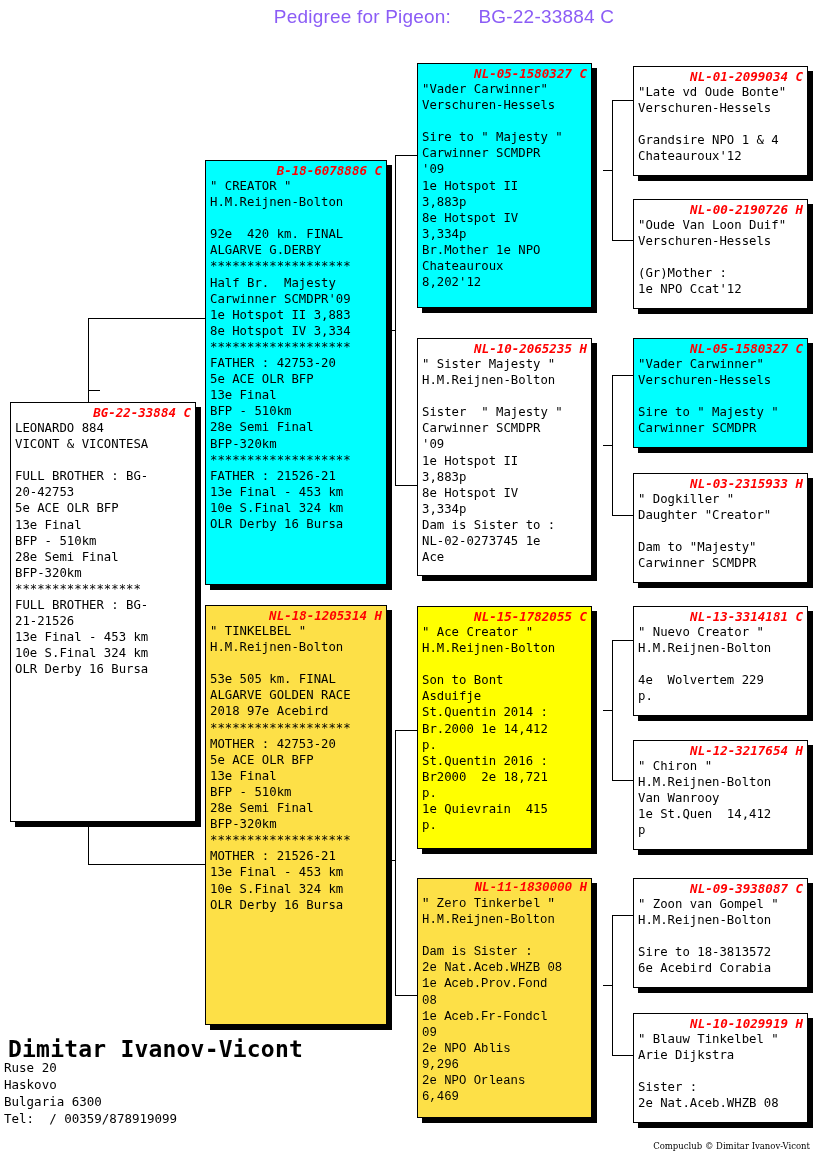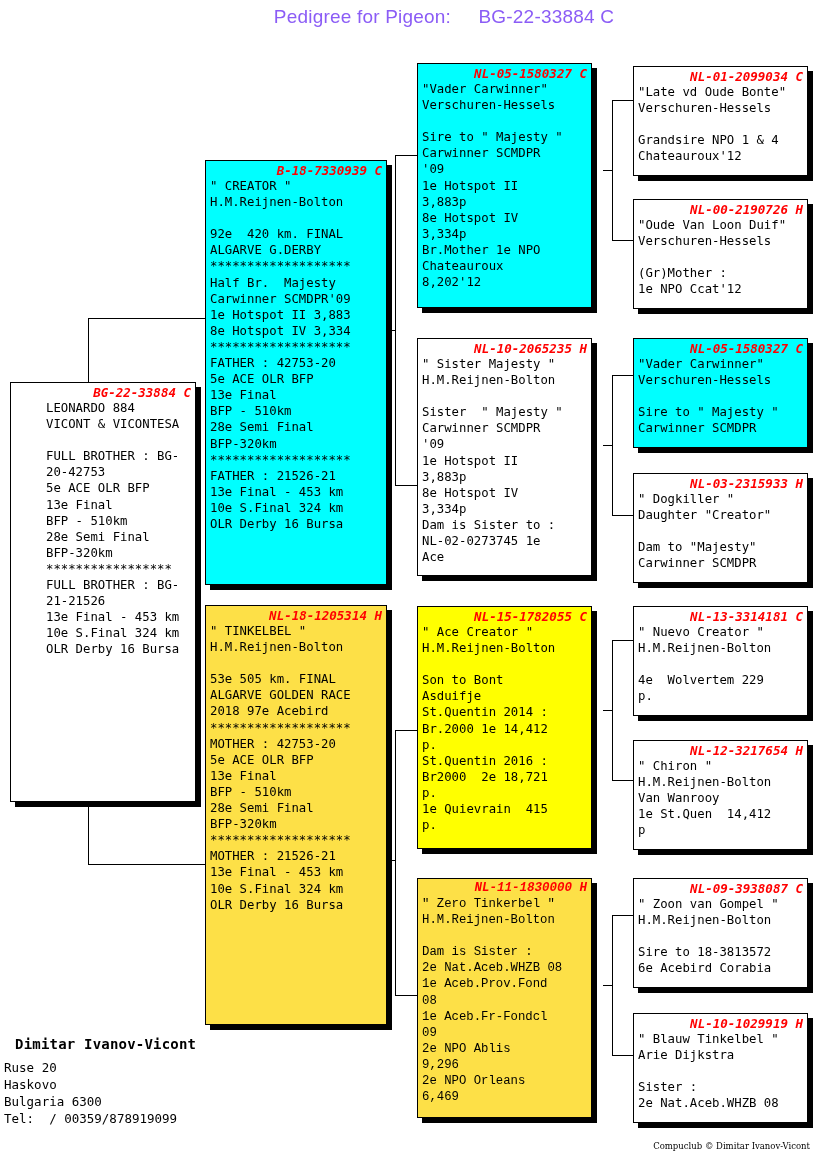--- a/index.html
+++ b/index.html
@@ -66,23 +66,23 @@
   .ln {
     position: absolute;
     background: #000000;
   }
   .ln-h { height: 1px; }
   .ln-v { width: 1px; }
 
   
   #owner-name {
     position: absolute;
-    left: 15px;
+    left: 8px;
     top: 1036px;
-    font-size: 14px;
+    font-size: 23px;
     font-weight: bold;
     color: #000000;
     white-space: pre;
     letter-spacing: 0.2px;
   }
   .owner-line {
     position: absolute;
     left: 4px;
     font-size: 12.5px;
     color: #000000;
@@ -137,42 +137,42 @@
 <div class="ln ln-v" style="left:612px; top:640px; height:140px;"></div>
 <div class="ln ln-h" style="left:603px; top:710px; width:10px;"></div>
 <div class="ln ln-h" style="left:612px; top:640px; width:22px;"></div>
 <div class="ln ln-h" style="left:612px; top:780px; width:22px;"></div>
 
 <div class="ln ln-v" style="left:612px; top:915px; height:140px;"></div>
 <div class="ln ln-h" style="left:603px; top:985px; width:10px;"></div>
 <div class="ln ln-h" style="left:612px; top:915px; width:22px;"></div>
 <div class="ln ln-h" style="left:612px; top:1055px; width:22px;"></div>
 
-<div class="box white" style="left:10px; top:382px; width:186px; height:420px;padding-left:31px;">
+<div class="box white" style="left:10px; top:402px; width:186px; height:420px;">
   <span class="bx-id">BG-22-33884 C</span>
   <span class="bx-body">LEONARDO 884
 VICONT &amp; VICONTESA
 
 FULL BROTHER : BG-
 20-42753
 5e ACE OLR BFP
 13e Final
 BFP - 510km
 28e Semi Final
 BFP-320km
 *****************
 FULL BROTHER : BG-
 21-21526
 13e Final - 453 km
 10e S.Final 324 km
 OLR Derby 16 Bursa</span>
 </div>
 
 <div class="box cyan" style="left:205px; top:160px; width:182px; height:425px;">
-  <span class="bx-id">B-18-7330939 C</span>
+  <span class="bx-id">B-18-6078886 C</span>
   <span class="bx-body">" CREATOR "
 H.M.Reijnen-Bolton
 
 92e  420 km. FINAL
 ALGARVE G.DERBY
 *******************
 Half Br.  Majesty
 Carwinner SCMDPR'09
 1e Hotspot II 3,883
 8e Hotspot IV 3,334

